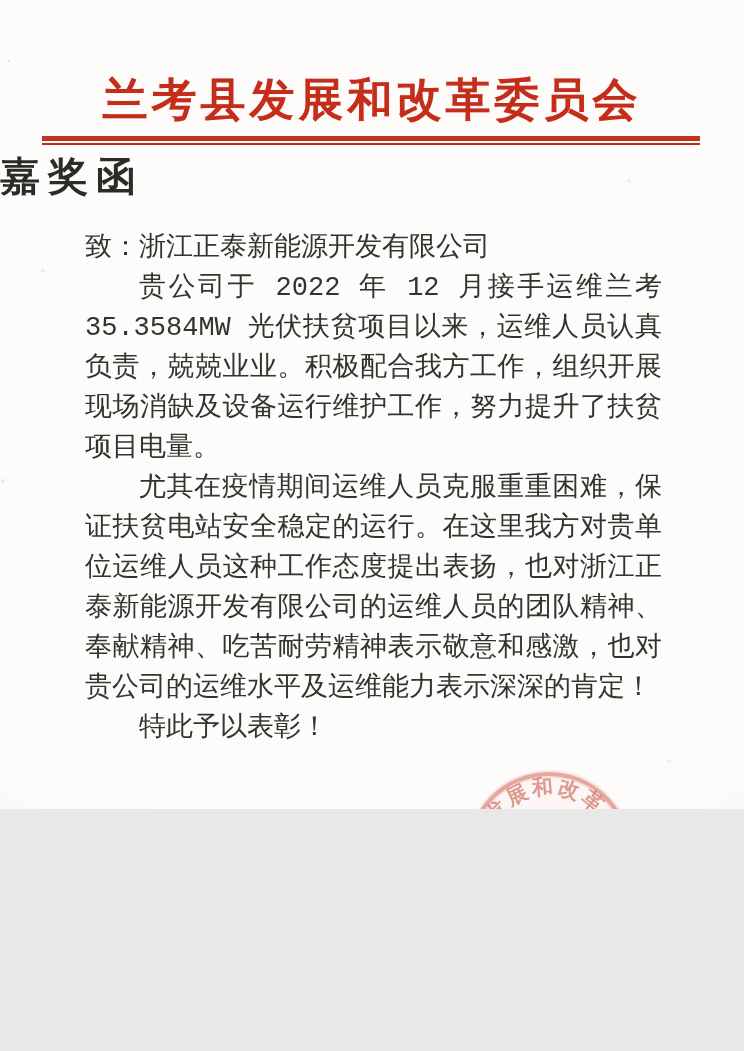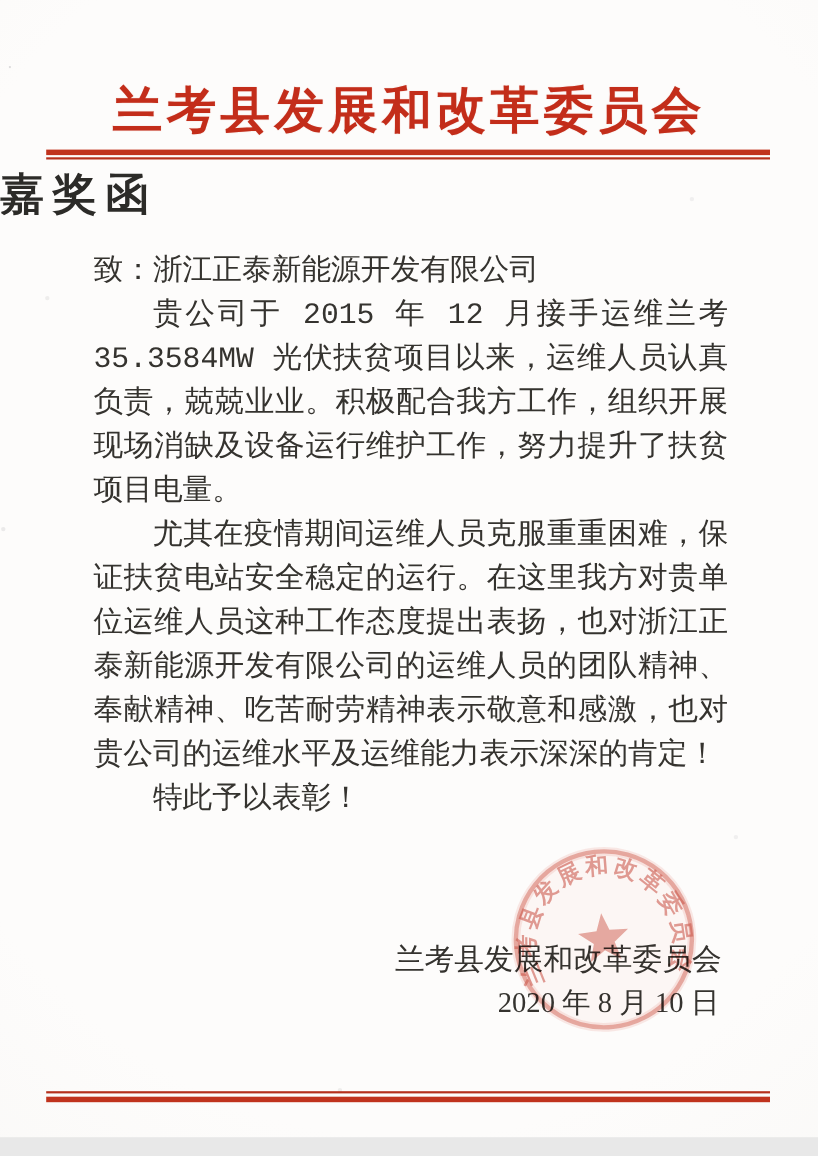--- a/index.html
+++ b/index.html
@@ -3,21 +3,21 @@
 <meta charset="utf-8">
 <style>
   html, body {
     margin: 0;
     padding: 0;
     background: #e8e8e8;
   }
   .page {
     position: relative;
     width: 744px;
-    height: 1034px;
+    height: 809px;
     margin: 0 auto;
     background:
       radial-gradient(ellipse 120% 100% at 50% 45%, #fdfcfb 55%, #f7f6f4 92%, #f2f1ef 100%);
     overflow: hidden;
     font-family: "Liberation Serif", "DejaVu Serif", serif;
   }
   
   .noise {
     position: absolute;
     width: 2px; height: 2px;
@@ -111,21 +111,21 @@
 
   <div class="rule rule-top">
     <div class="thick"></div>
     <div class="thin"></div>
   </div>
 
   <div class="letter-title">嘉奖函</div>
 
   <div class="letter-body">
     <p class="no-indent"><span>致：</span><span>浙江正泰新能源开发有限公司</span></p>
-    <p>贵公司于 2015 年 12 月接手运维兰考 35.3584MW 光伏扶贫项目以来，运维人员认真负责，兢兢业业。积极配合我方工作，组织开展现场消缺及设备运行维护工作，努力提升了扶贫项目电量。</p>
+    <p>贵公司于 2022 年 12 月接手运维兰考 35.3584MW 光伏扶贫项目以来，运维人员认真负责，兢兢业业。积极配合我方工作，组织开展现场消缺及设备运行维护工作，努力提升了扶贫项目电量。</p>
     <p>尤其在疫情期间运维人员克服重重困难，保证扶贫电站安全稳定的运行。在这里我方对贵单位运维人员这种工作态度提出表扬，也对浙江正泰新能源开发有限公司的运维人员的团队精神、奉献精神、吃苦耐劳精神表示敬意和感激，也对贵公司的运维水平及运维能力表示深深的肯定！</p>
     <p>特此予以表彰！</p>
   </div>
 
   <div class="signature-line">兰考县发展和改革委员会</div>
 
   <div class="date-line">2020 年 8 月 10 日</div>
 
   <svg class="seal" viewBox="0 0 188 188" xmlns="http://www.w3.org/2000/svg">
     <defs>

